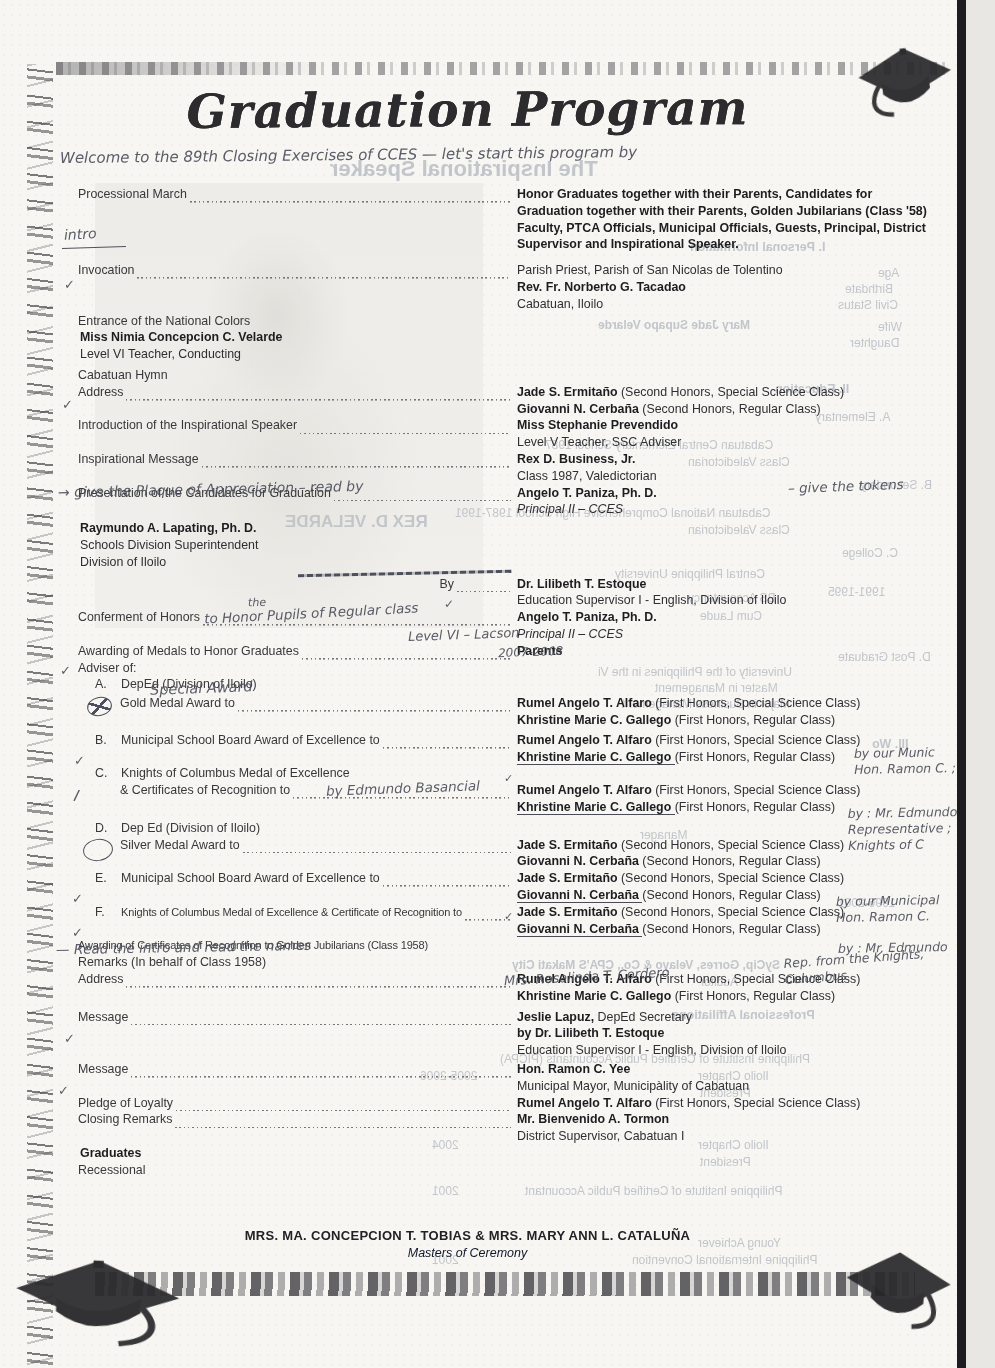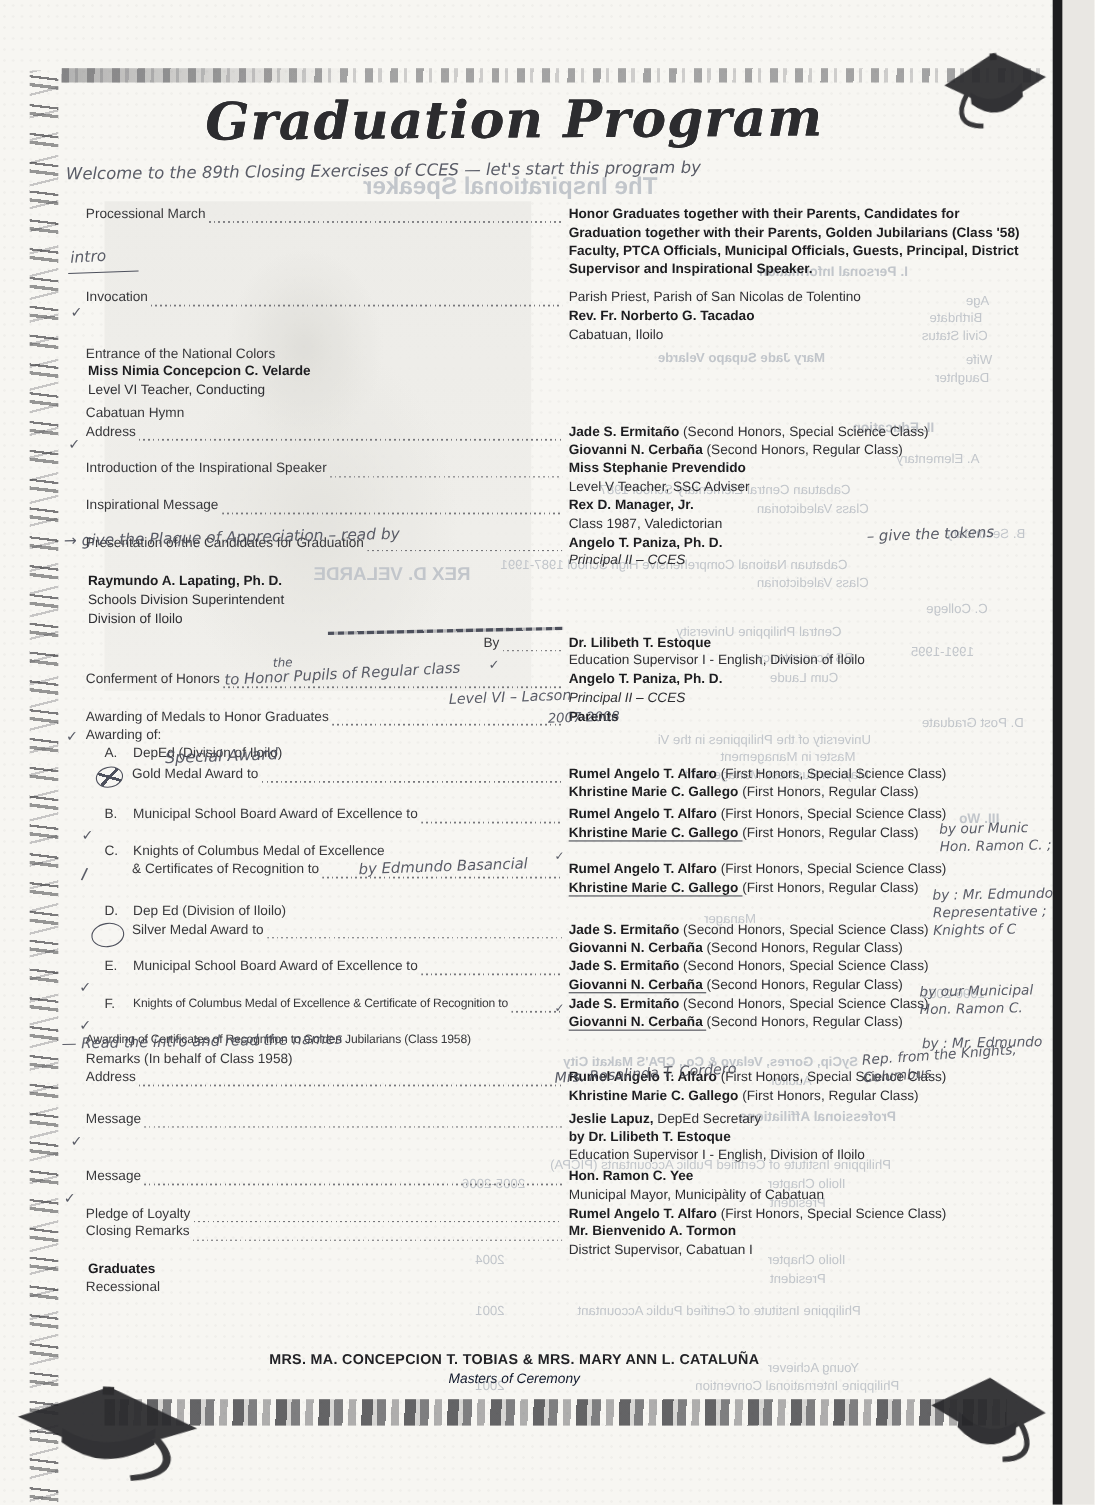--- a/index.html
+++ b/index.html
@@ -207,21 +207,21 @@
       </div>
     </div>
     <div class="row">
       <div class="lcell">
         <div class="lline">
           <span class="lbl">Inspirational Message</span>
           <div class="dots"></div>
         </div>
       </div>
       <div class="rcell">
-        <div class="rline"><span class="bn">Rex D. Manager, Jr.</span></div>
+        <div class="rline"><span class="bn">Rex D. Business, Jr.</span></div>
         <div class="rline"><span class="rt">Class 1987, Valedictorian</span></div>
       </div>
     </div>
     <div class="row">
       <div class="lcell">
         <div class="lline">
           <span class="lbl">Presentation of the Candidates for Graduation</span>
           <div class="dots"></div>
         </div>
       </div>
@@ -268,21 +268,21 @@
           <div class="dots"></div>
         </div>
       </div>
       <div class="rcell">
         <div class="rline"><span class="bn">Parents</span></div>
       </div>
     </div>
     <div class="row noR">
       <div class="lcell">
         <div class="lline">
-          <span class="lbl">Awarding of:</span>
+          <span class="lbl">Adviser of:</span>
         </div>
       </div>
     </div>
     <div class="row noR">
       <div class="lcell">
         <div class="lline li">
           <span class="letter">A.</span>
           <span class="lbl">DepEd (Division of Iloilo)</span>
         </div>
       </div>

